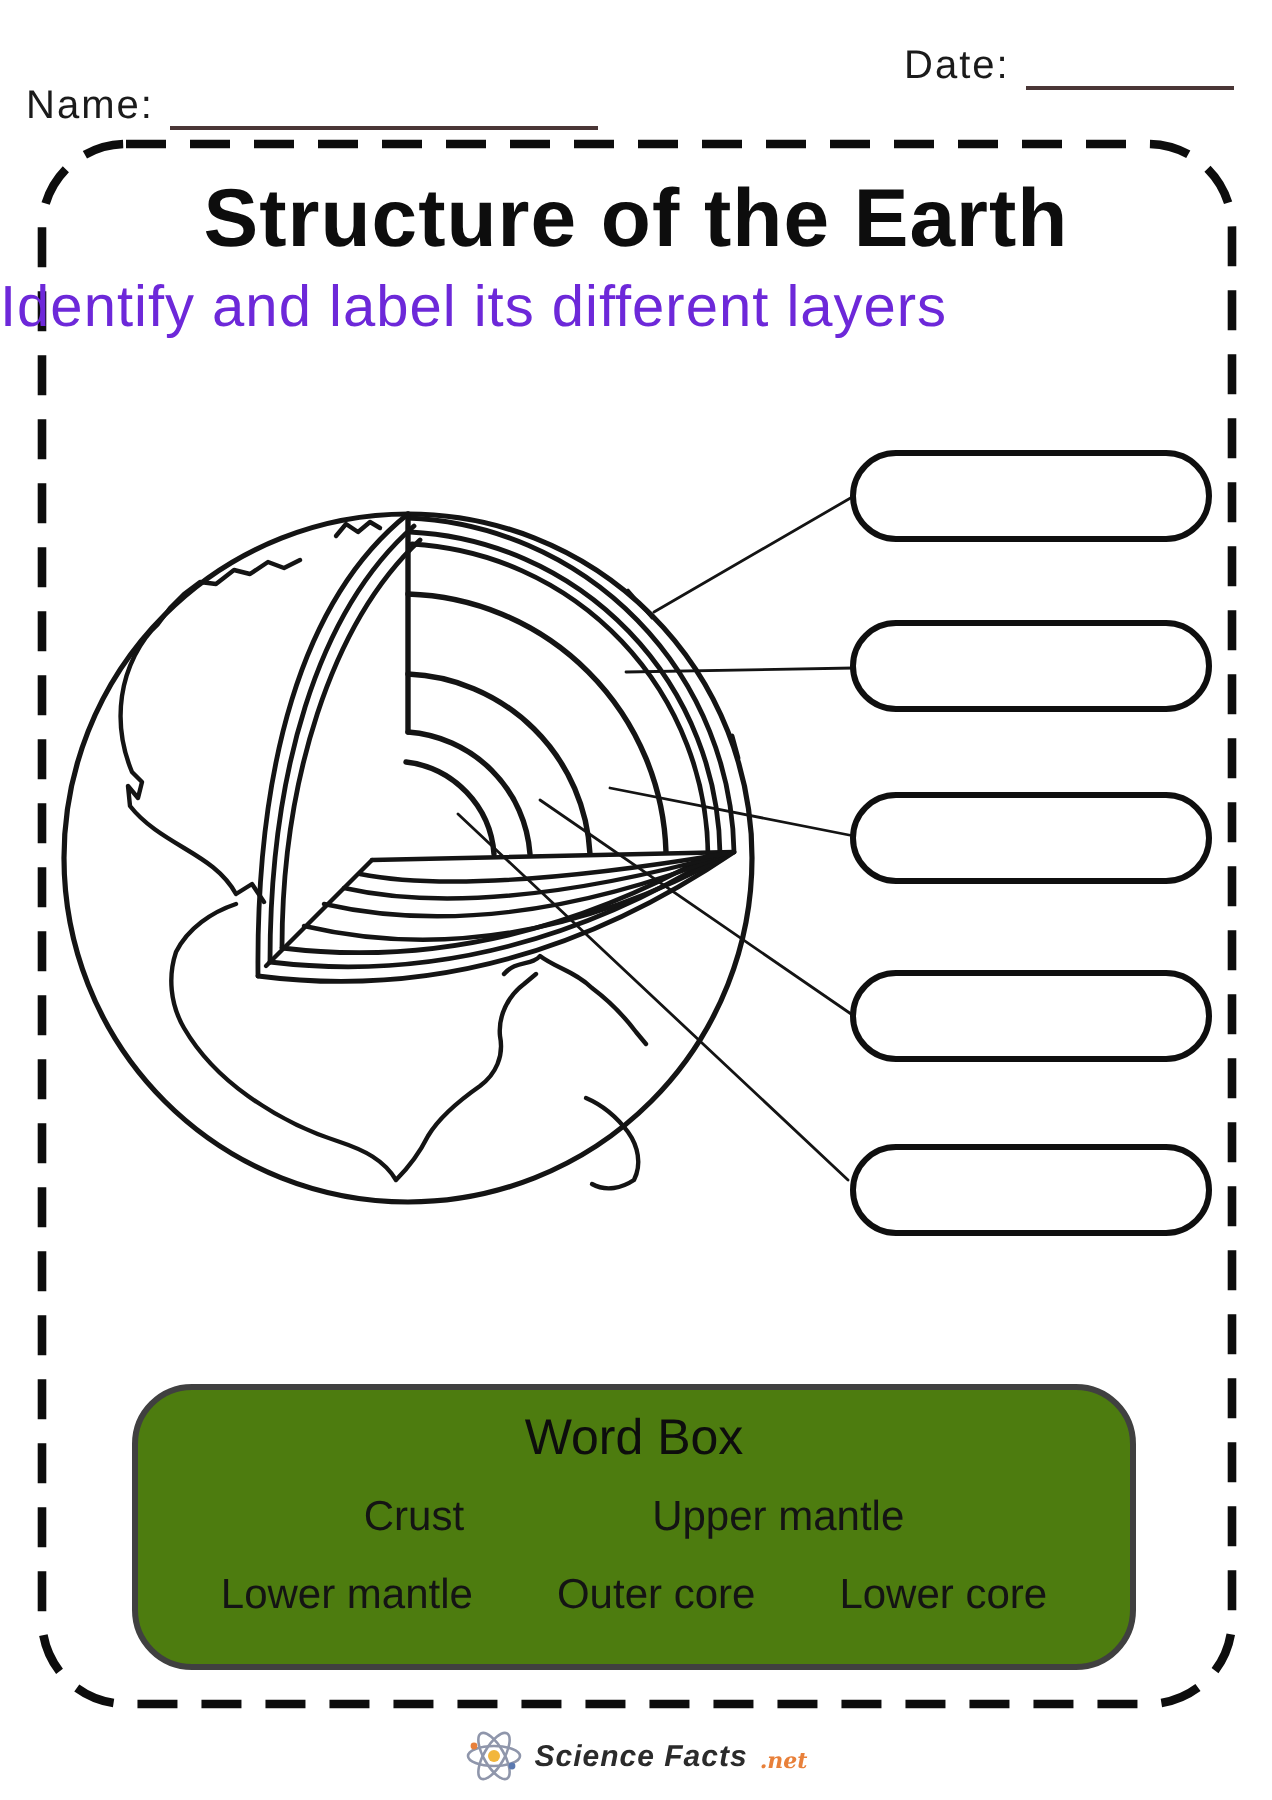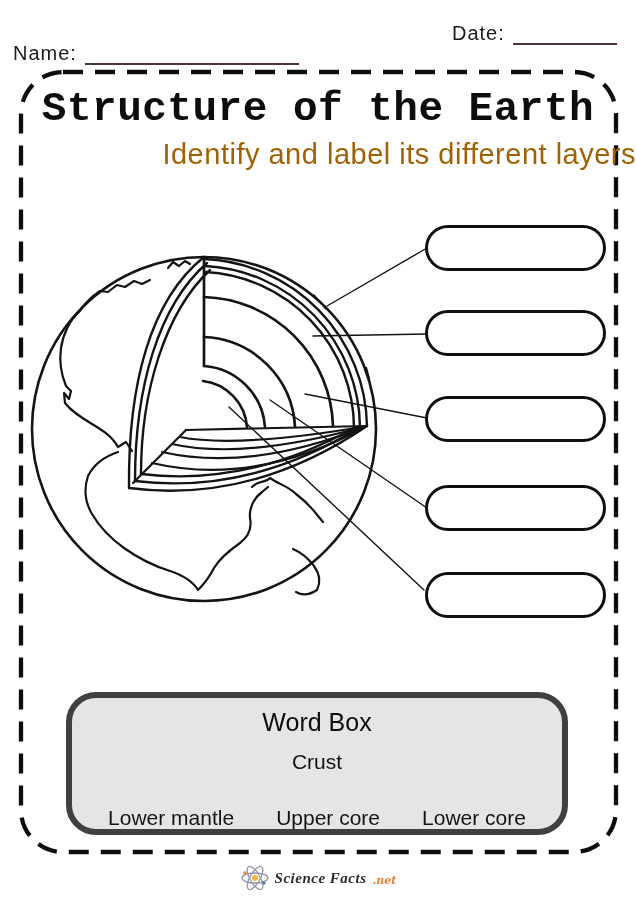--- a/index.html
+++ b/index.html
@@ -13,49 +13,49 @@
   .field-label{font-size:20px;letter-spacing:1px;color:#1b1b1b;}
   .write-line{display:inline-block;border-bottom:2.2px solid #4a3636;margin-left:8px;height:20px;}
   .name-field{left:13px;top:0;margin-top:20px;}
   .name-field .write-line{width:214px;}
   .date-field{left:452px;top:0;align-items:center;}
   .date-field .write-line{width:104px;}
   
   .frame-svg{position:absolute;left:0;top:0;pointer-events:none;}
   .title{
     position:absolute;top:86px;left:0;width:100%;text-align:center;
-    font-size:41px;font-weight:bold;letter-spacing:0.5px;color:#0d0d0d;font-family:Liberation Mono, monospace;
+    font-size:41px;font-weight:bold;letter-spacing:0.5px;color:#0d0d0d;
   }
   .subtitle{
-    position:absolute;top:138px;left:0;width:100%;text-align:right;
-    font-size:29px;font-weight:normal;letter-spacing:0.5px;color:#a16207;
+    position:absolute;top:138px;left:0;width:100%;text-align:left;
+    font-size:29px;font-weight:normal;letter-spacing:0.5px;color:#6d28d9;
   }
   
   .diagram-svg{position:absolute;left:0;top:0;pointer-events:none;}
   .answer-box{
     position:absolute;left:425px;width:181px;height:46px;background:#fff;
     border:3px solid #0f0f0f;border-radius:24px;box-sizing:border-box;
   }
   .ab1{top:225px;} .ab2{top:310px;} .ab3{top:396px;} .ab4{top:485px;} .ab5{top:572px;}
   
   .wordbox{
     position:absolute;left:66px;top:692px;width:502px;height:143px;
-    border:6px solid #404040;border-radius:30px;box-sizing:border-box;background:#e5e5e5;
+    border:3px solid #404040;border-radius:30px;box-sizing:border-box;background:#4d7c0f;
   }
   .wordbox-title{margin-top:10px;text-align:center;font-size:25px;color:#0d0d0d;}
   .word-row{display:flex;justify-content:center;align-items:center;font-size:21px;color:#141414;}
   .word-row-1{margin-top:13px;gap:94px;}
-  .word-row-2{margin-top:32px;gap:42px;}
+  .word-row-2{margin-top:15px;gap:42px;}
   
   .logo{
     position:absolute;left:0;top:860px;width:100%;height:36px;
     display:flex;justify-content:center;align-items:center;gap:5px;
   }
   .brand-text{
-    font-family:Liberation Serif, serif;font-style:italic;font-weight:bold;
+    font-family:Liberation Sans, sans-serif;font-style:italic;font-weight:bold;
     font-size:15px;color:#2b2b2b;letter-spacing:0.5px;
   }
   .brand-suffix{
     font-family:"DejaVu Serif",serif;font-style:italic;font-weight:bold;
     font-size:11px;color:#e8803a;margin-left:1px;position:relative;top:2px;
   }
 </style>
 </head>
 <body>
 
@@ -147,24 +147,25 @@
   <div class="answer-box ab1"></div>
   <div class="answer-box ab2"></div>
   <div class="answer-box ab3"></div>
   <div class="answer-box ab4"></div>
   <div class="answer-box ab5"></div>
 
   <div class="wordbox">
     <div class="wordbox-title">Word Box</div>
     <div class="word-row word-row-1">
       <span>Crust</span>
+      <span>Upper mantle</span>
     </div>
     <div class="word-row word-row-2">
       <span>Lower mantle</span>
-      <span>Upper core</span>
+      <span>Outer core</span>
       <span>Lower core</span>
     </div>
   </div>
 
   <div class="logo">
     <svg width="30" height="30" viewBox="0 0 30 30">
       <g fill="none" stroke-width="1.3">
         <ellipse cx="15" cy="15" rx="13" ry="5" stroke="#8f96ab"></ellipse>
         <ellipse cx="15" cy="15" rx="13" ry="5" transform="rotate(60 15 15)" stroke="#8f96ab"></ellipse>
         <ellipse cx="15" cy="15" rx="13" ry="5" transform="rotate(120 15 15)" stroke="#8f96ab"></ellipse>

